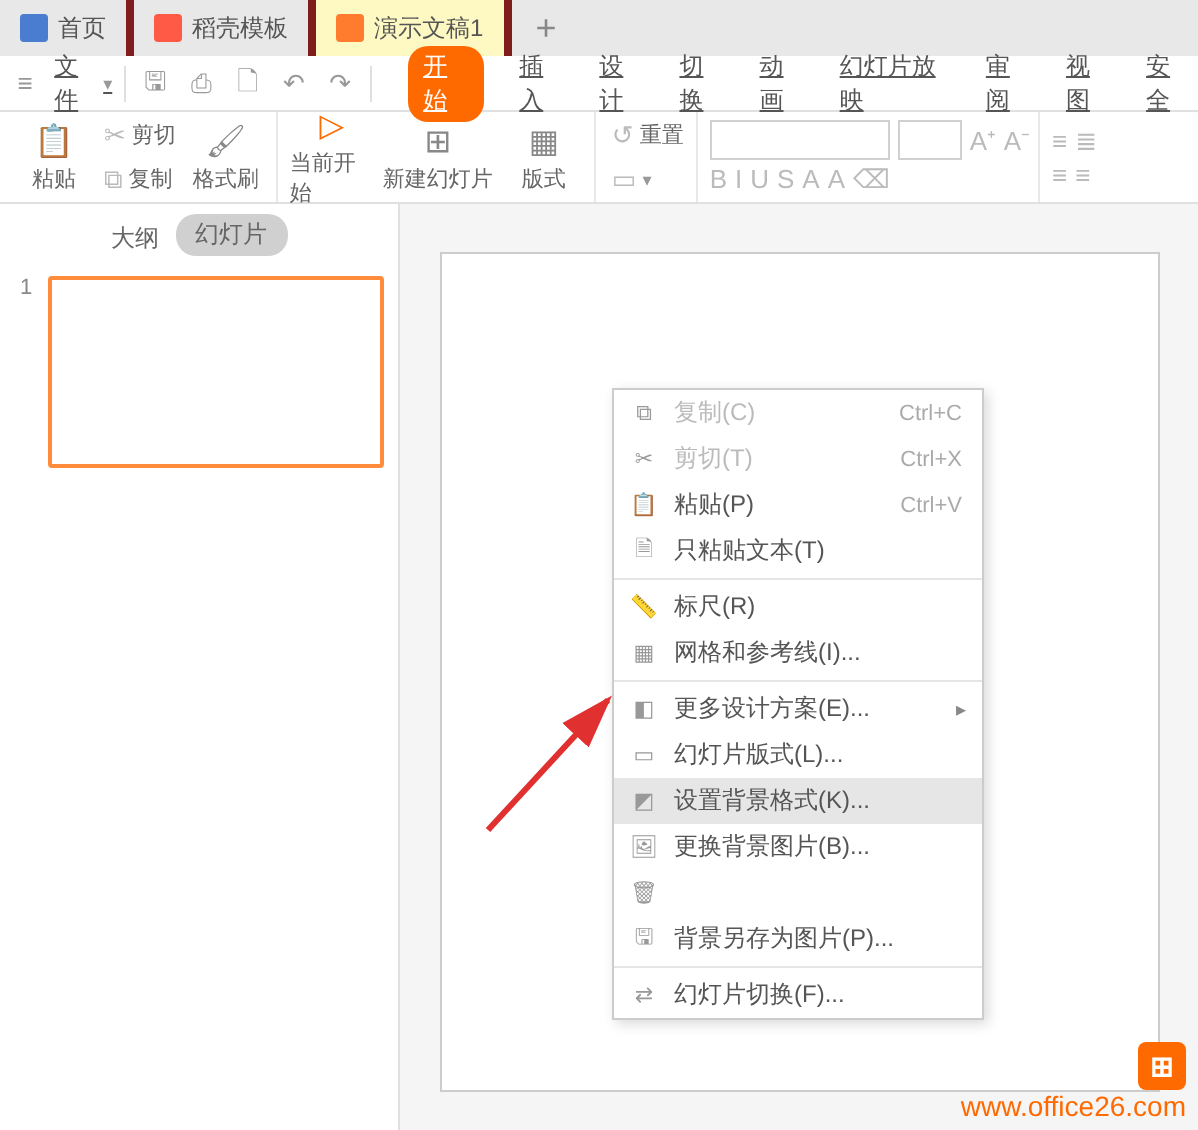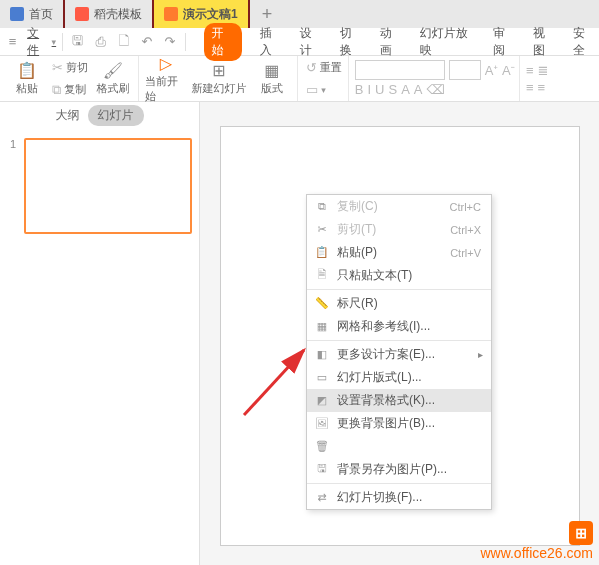--- a/index.html
+++ b/index.html
@@ -1,42 +1,42 @@
 <!DOCTYPE html>
 <html><head>
 <meta charset="utf-8">
 <style>
 * { margin: 0; padding: 0; box-sizing: border-box; font-family: "Microsoft YaHei", sans-serif; }
 body { width: 599px; height: 565px; background: #fff; overflow: hidden; position: relative; }
 .tabs-bar { height: 28px; background: #e8e8e8; display: flex; align-items: stretch; }
-.tab { display: flex; align-items: center; padding: 0 10px; font-size: 12px; color: #555; border-right: 2px solid #7f1d1d; }
-.tab.active { background: #fde047; font-weight: bold; }
+.tab { display: flex; align-items: center; padding: 0 10px; font-size: 12px; color: #555; border-right: 4px solid #7f1d1d; }
+.tab.active { background: #fef9c3; }
 .tab-icon { width: 14px; height: 14px; margin-right: 5px; border-radius: 2px; }
 .tab-add { padding: 0 12px; display: flex; align-items: center; color: #888; font-size: 18px; }
 .menu-bar { height: 28px; border-bottom: 1px solid #e0e0e0; display: flex; align-items: center; padding: 0 4px; gap: 6px; font-size: 12px; color: #555; }
 .menu-bar .sep { width: 1px; height: 18px; background: #e0e0e0; }
 .file-btn { display: flex; align-items: center; gap: 2px; text-decoration: underline; }
 .qa-icon { width: 18px; height: 18px; display: flex; align-items: center; justify-content: center; color: #999; font-size: 13px; }
 .ribbon-tabs { display: flex; align-items: center; gap: 18px; margin-left: 12px; }
-.ribbon-tab { font-size: 12px; color: #555; }
+.ribbon-tab { font-size: 12px; color: #555; text-decoration: underline; }
 .ribbon-tab.active { background: #ff6a00; color: #fff; padding: 2px 8px; border-radius: 10px; }
 .ribbon { height: 46px; border-bottom: 1px solid #e0e0e0; display: flex; align-items: center; padding: 0 2px; gap: 2px; font-size: 11px; color: #666; }
 .r-group { display: flex; align-items: center; gap: 2px; border-right: 1px solid #e8e8e8; height: 100%; padding: 0 4px; }
 .r-btn-lg { display: flex; flex-direction: column; align-items: center; justify-content: center; width: 42px; height: 42px; gap: 1px; }
 .r-btn-lg .ic { font-size: 16px; color: #888; }
 .r-btn-sm { display: flex; align-items: center; gap: 3px; height: 20px; padding: 0 2px; white-space: nowrap; }
 .r-col { display: flex; flex-direction: column; gap: 2px; }
 .caret { font-size: 9px; color: #999; }
 .font-box { display: flex; align-items: center; gap: 4px; }
 .font-input { width: 90px; height: 20px; border: 1px solid #d0d0d0; font-size: 11px; padding: 0 4px; background: #fff; }
 .size-input { width: 32px; height: 20px; border: 1px solid #d0d0d0; font-size: 11px; padding: 0 2px; background: #fff; }
 .mini-ic { color: #bbb; font-size: 13px; }
 .workspace { display: flex; height: calc(565px - 102px); }
 .side-panel { width: 200px; border-right: 1px solid #e0e0e0; }
-.panel-tabs { height: 26px; display: flex; align-items: center; justify-content: center; gap: 8px; font-size: 12px; color: #666; }
+.panel-tabs { height: 26px; display: flex; align-items: flex-end; justify-content: center; gap: 8px; font-size: 12px; color: #666; }
 .panel-tab.active { background: #d0d0d0; border-radius: 10px; padding: 2px 10px; }
 .thumb-area { padding: 10px; }
 .slide-num { font-size: 11px; color: #888; position: absolute; }
 .thumb { margin-left: 14px; width: 168px; height: 96px; background: #fff; border: 2px solid #ff8c3a; border-radius: 2px; }
 .canvas-area { flex: 1; background: #f5f5f5; display: flex; justify-content: center; align-items: flex-start; padding-top: 24px; position: relative; }
 .slide-canvas { width: 360px; height: 420px; background: #fff; border: 1px solid #ccc; }
 .context-menu { position: absolute; left: 306px; top: 194px; width: 186px; background: #fff; border: 1px solid #ccc; box-shadow: 2px 2px 6px rgba(0,0,0,0.15); font-size: 12px; color: #555; }
 .cm-item { display: flex; align-items: center; height: 23px; padding: 0 8px; gap: 8px; position: relative; }
 .cm-item.disabled { color: #bbb; }
 .cm-item.highlight { background: #e6e6e6; }

